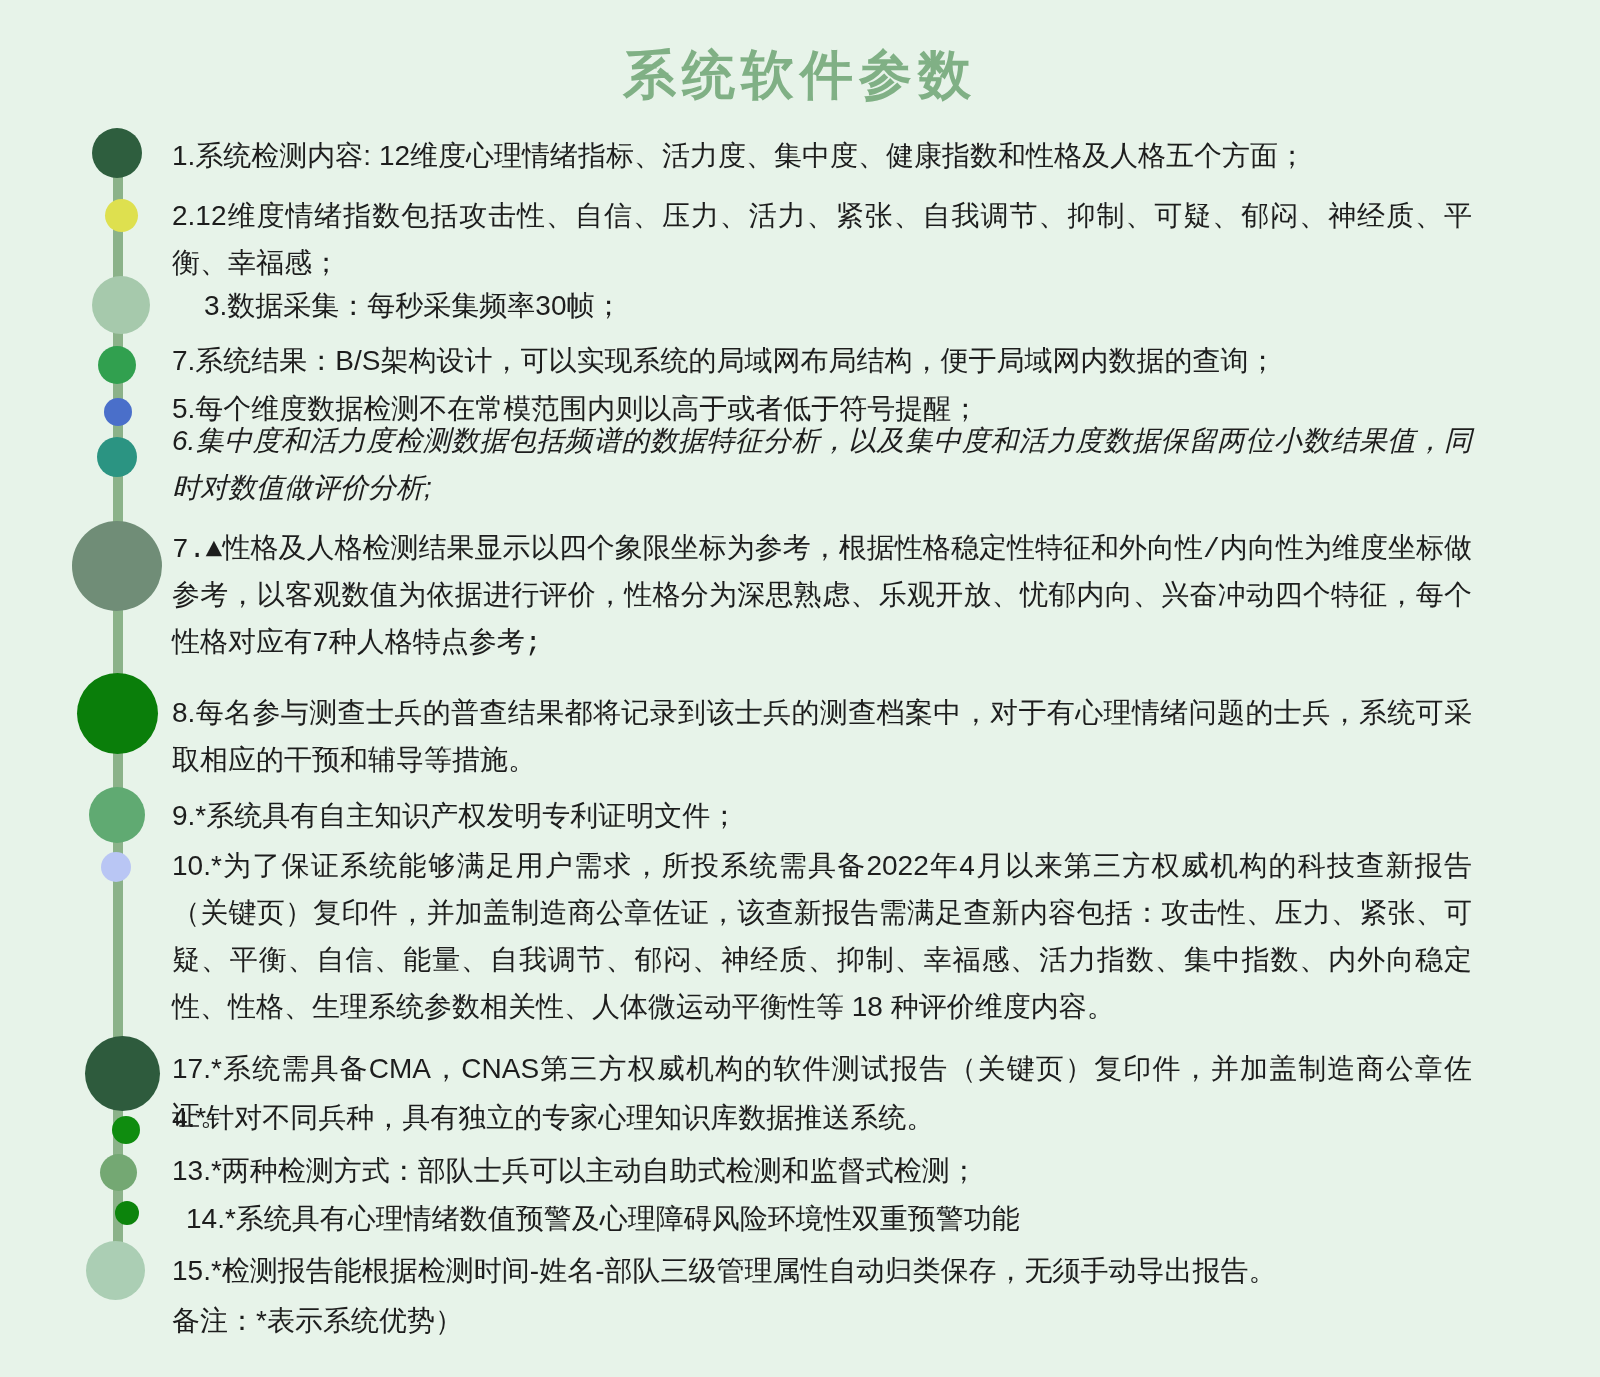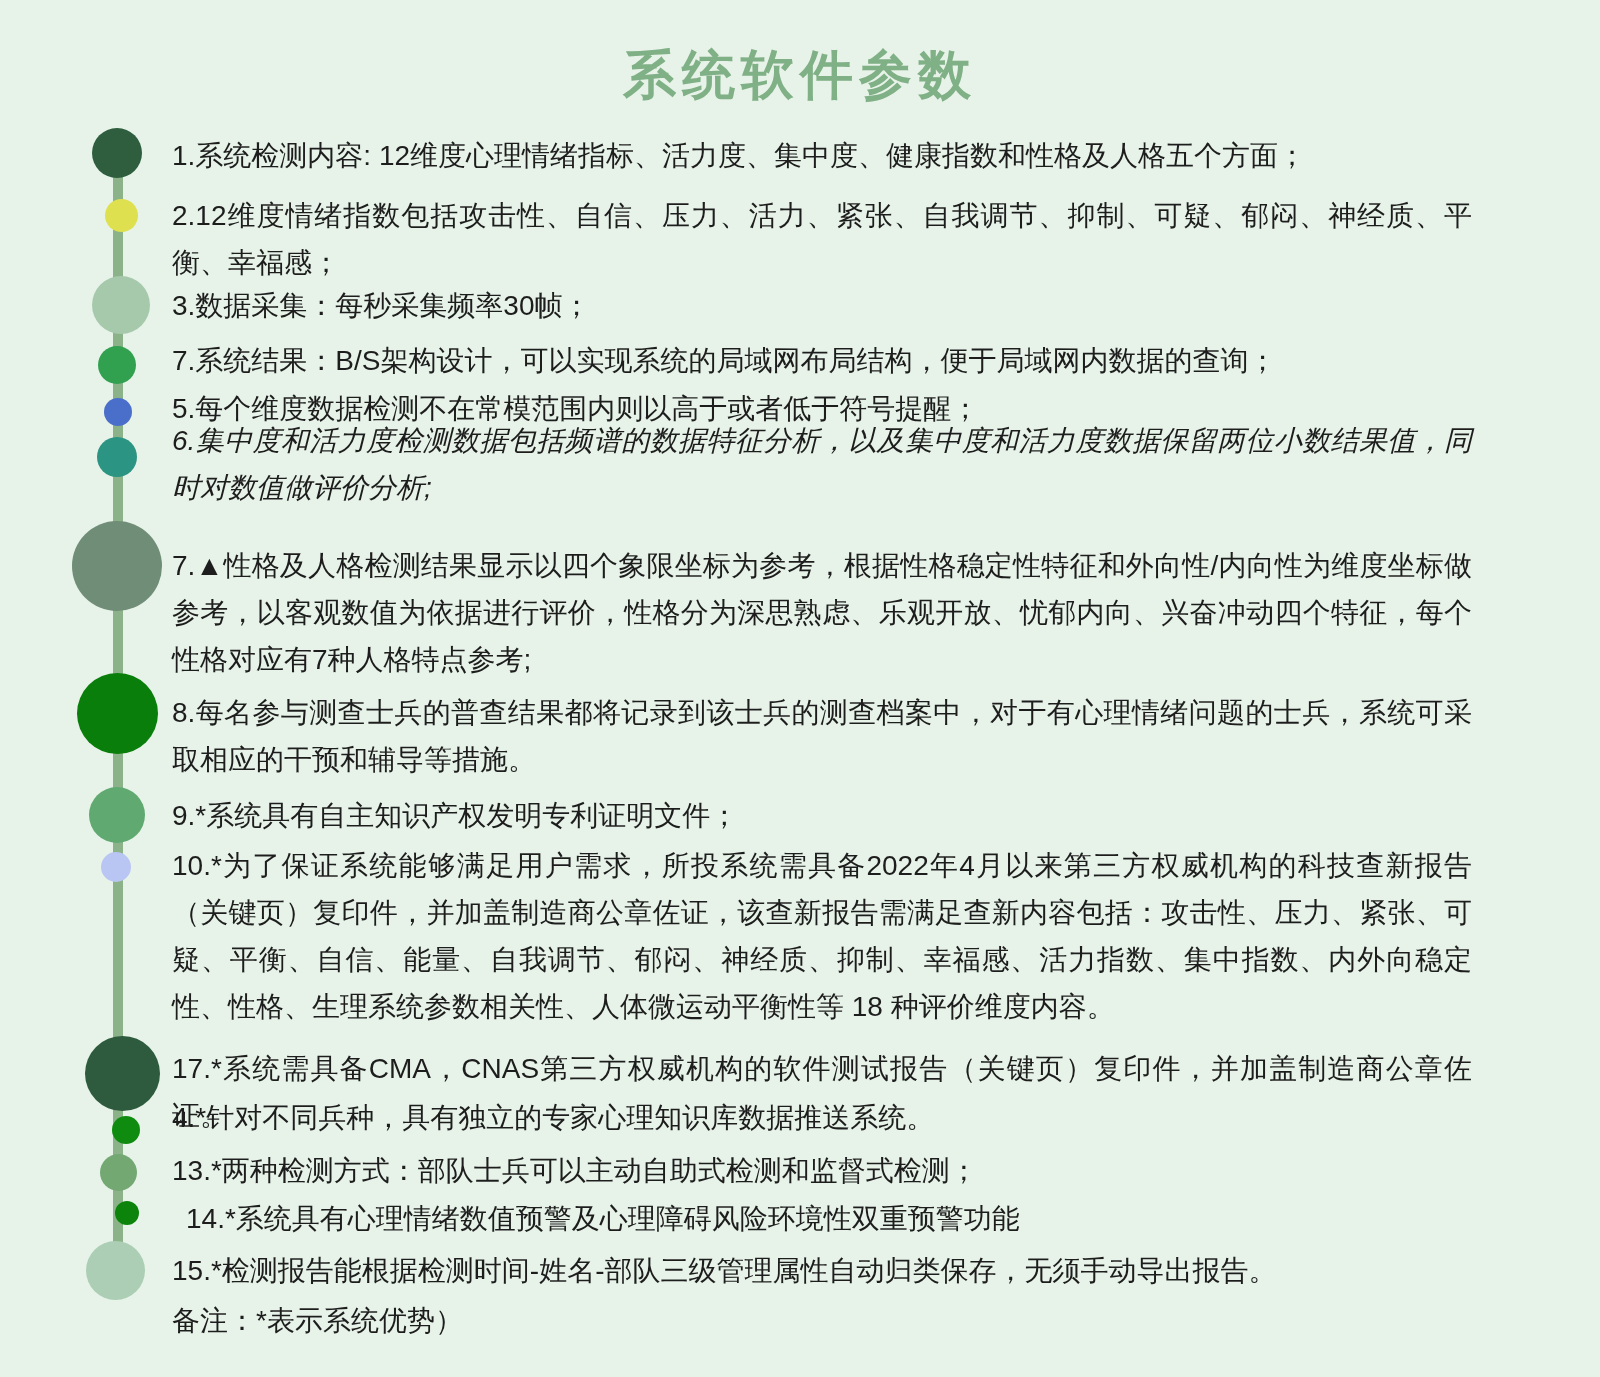--- a/index.html
+++ b/index.html
@@ -46,29 +46,29 @@
 <h1 class="page-title" style="margin: 0px; color: rgb(128, 176, 133);">系统软件参数</h1>
 
 <div class="timeline-line" id="timeline-line" style="background: rgb(139, 178, 137); left: 113px; top: 153px; height: 1117px;"></div>
 
 <div id="timeline-items">
     <div class="bullet" style="width: 50px; height: 50px; left: 92px; top: 128px; background: rgb(46, 94, 62);"></div>
     <div class="item-text" style="top: 132px;">1.系统检测内容: 12维度心理情绪指标、活力度、集中度、健康指数和性格及人格五个方面；</div>
     <div class="bullet" style="width: 33px; height: 33px; left: 104.5px; top: 198.5px; background: rgb(222, 224, 79);"></div>
     <div class="item-text" style="top: 192px;">2.12维度情绪指数包括攻击性、自信、压力、活力、紧张、自我调节、抑制、可疑、郁闷、神经质、平衡、幸福感；</div>
     <div class="bullet" style="width: 58px; height: 58px; left: 92px; top: 276px; background: rgb(166, 201, 172);"></div>
-    <div class="item-text" style="top: 282px;">3.数据采集：每秒采集频率30帧；</div>
+    <div class="item-text" style="top: 282px; margin-left: 32px;">3.数据采集：每秒采集频率30帧；</div>
     <div class="bullet" style="width: 38px; height: 38px; left: 98px; top: 346px; background: rgb(49, 160, 79);"></div>
     <div class="item-text" style="top: 337px;">7.系统结果：B/S架构设计，可以实现系统的局域网布局结构，便于局域网内数据的查询；</div>
     <div class="bullet" style="width: 28px; height: 28px; left: 104px; top: 398px; background: rgb(74, 111, 202);"></div>
     <div class="item-text" style="top: 385px;">5.每个维度数据检测不在常模范围内则以高于或者低于符号提醒；</div>
     <div class="bullet" style="width: 40px; height: 40px; left: 97px; top: 437px; background: rgb(43, 148, 130);"></div>
     <div class="item-text" style="top: 417px; font-style: italic;">6.集中度和活力度检测数据包括频谱的数据特征分析，以及集中度和活力度数据保留两位小数结果值，同时对数值做评价分析;</div>
     <div class="bullet" style="width: 90px; height: 90px; left: 72px; top: 521px; background: rgb(112, 141, 119);"></div>
-    <div class="item-text" style="top: 542px;">7.▲性格及人格检测结果显示以四个象限坐标为参考，根据性格稳定性特征和外向性/内向性为维度坐标做参考，以客观数值为依据进行评价，性格分为深思熟虑、乐观开放、忧郁内向、兴奋冲动四个特征，每个性格对应有7种人格特点参考;</div>
+    <div class="item-text" style="top: 526px; font-family: Liberation Mono, monospace;">7.▲性格及人格检测结果显示以四个象限坐标为参考，根据性格稳定性特征和外向性/内向性为维度坐标做参考，以客观数值为依据进行评价，性格分为深思熟虑、乐观开放、忧郁内向、兴奋冲动四个特征，每个性格对应有7种人格特点参考;</div>
     <div class="bullet" style="width: 81px; height: 81px; left: 76.5px; top: 672.5px; background: rgb(10, 126, 10);"></div>
     <div class="item-text" style="top: 689px;">8.每名参与测查士兵的普查结果都将记录到该士兵的测查档案中，对于有心理情绪问题的士兵，系统可采取相应的干预和辅导等措施。</div>
     <div class="bullet" style="width: 56px; height: 56px; left: 89px; top: 787px; background: rgb(96, 170, 114);"></div>
     <div class="item-text" style="top: 792px;">9.*系统具有自主知识产权发明专利证明文件；</div>
     <div class="bullet" style="width: 30px; height: 30px; left: 101px; top: 852px; background: rgb(185, 198, 244);"></div>
     <div class="item-text" style="top: 842px;">10.*为了保证系统能够满足用户需求，所投系统需具备2022年4月以来第三方权威机构的科技查新报告（关键页）复印件，并加盖制造商公章佐证，该查新报告需满足查新内容包括：攻击性、压力、紧张、可疑、平衡、自信、能量、自我调节、郁闷、神经质、抑制、幸福感、活力指数、集中指数、内外向稳定性、性格、生理系统参数相关性、人体微运动平衡性等 18 种评价维度内容。</div>
     <div class="bullet" style="width: 75px; height: 75px; left: 84.5px; top: 1035.5px; background: rgb(46, 91, 61);"></div>
     <div class="item-text" style="top: 1045px;">17.*系统需具备CMA，CNAS第三方权威机构的软件测试报告（关键页）复印件，并加盖制造商公章佐证。</div>
     <div class="bullet" style="width: 28px; height: 28px; left: 112px; top: 1116px; background: rgb(15, 140, 15);"></div>
     <div class="item-text" style="top: 1094px;">4.*针对不同兵种，具有独立的专家心理知识库数据推送系统。</div>

